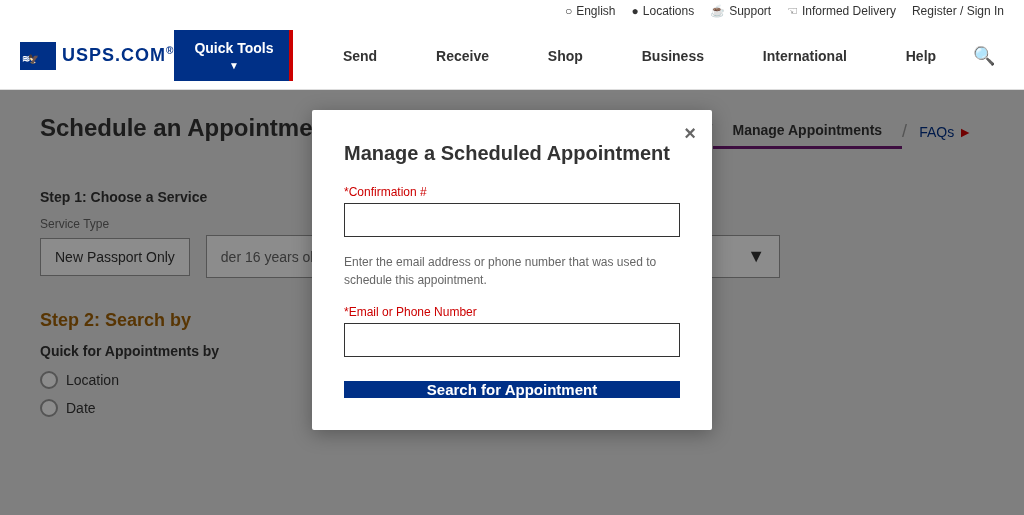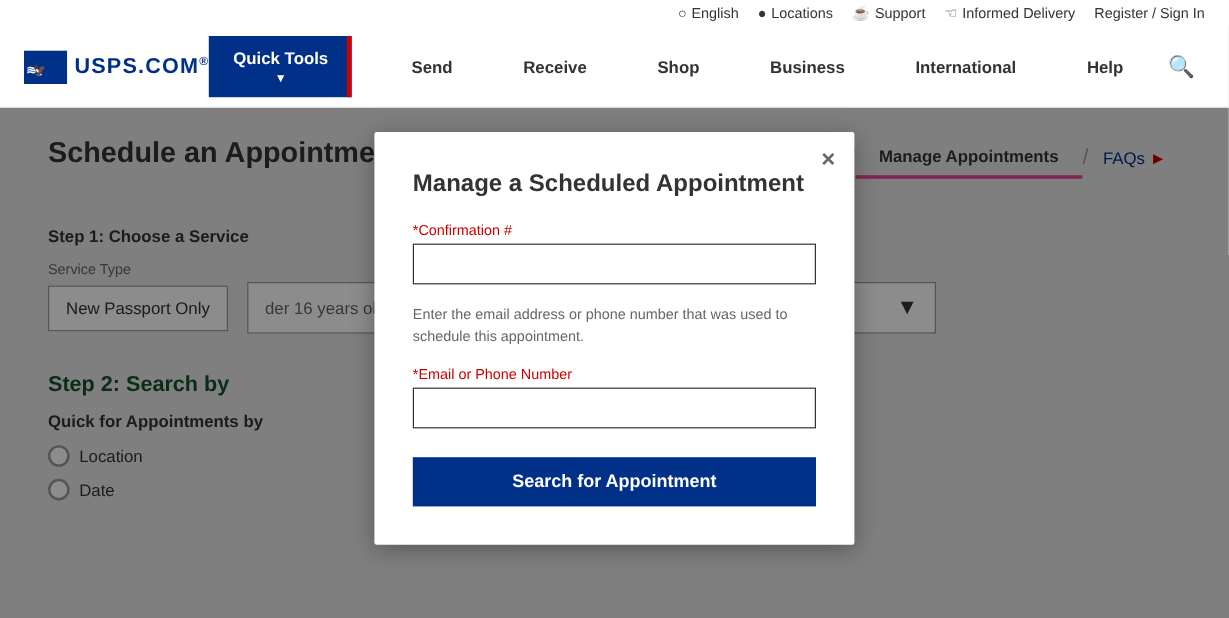--- a/index.html
+++ b/index.html
@@ -15,47 +15,47 @@
     .nav-items { display: flex; align-items: center; flex: 1; justify-content: space-around; margin-left: 20px; }
     .nav-item { font-size: 14px; font-weight: bold; color: #333; cursor: pointer; padding: 10px 12px; }
     .search-icon-btn { margin-left: auto; cursor: pointer; font-size: 18px; color: #333; background: none; border: none; padding: 8px; }
 
     
     .page-bg { background: #e8e8e8; min-height: 450px; padding: 24px 40px; position: relative; }
 
     
     .page-tabs { display: flex; align-items: center; gap: 0; margin-bottom: 24px; justify-content: flex-end; }
     .page-tab { font-size: 14px; color: #333; padding: 8px 20px; cursor: pointer; border-bottom: 3px solid transparent; }
-    .page-tab.active { font-weight: bold; border-bottom: 3px solid #ec4899; color: #333; }
+    .page-tab.active { font-weight: bold; border-bottom: 3px solid #701a75; color: #333; }
     .page-tab-sep { color: #999; font-size: 18px; }
     .page-tab-faq { display: flex; align-items: center; gap: 4px; font-size: 14px; color: #003087; cursor: pointer; padding: 8px 12px; }
     .page-tab-faq .arrow { color: #c00; }
 
     
     .page-content { position: relative; }
     .page-title { font-size: 24px; font-weight: bold; color: #333; margin-bottom: 24px; }
     .step-title { font-size: 14px; font-weight: bold; color: #333; margin-bottom: 12px; }
     .service-type-label { font-size: 12px; color: #666; margin-bottom: 4px; }
     .service-select { display: flex; align-items: center; justify-content: space-between; background: #fff; border: 1px solid #999; padding: 10px 14px; max-width: 340px; cursor: pointer; }
     .service-select-text { font-size: 14px; color: #333; }
 
-    .step2-title { font-size: 18px; font-weight: bold; color: #14532d; margin-top: 32px; margin-bottom: 12px; }
+    .step2-title { font-size: 18px; font-weight: bold; color: #a16207; margin-top: 32px; margin-bottom: 12px; }
     .search-by-label { font-size: 14px; font-weight: bold; color: #333; margin-bottom: 12px; }
     .radio-item { display: flex; align-items: center; gap: 8px; margin-bottom: 10px; }
     .radio-circle { width: 18px; height: 18px; border-radius: 50%; border: 2px solid #999; background: #fff; display: inline-block; }
 
     
     .modal-overlay { position: absolute; top: 0; left: 0; right: 0; bottom: 0; background: rgba(0,0,0,0.45); display: flex; justify-content: center; align-items: flex-start; padding-top: 20px; z-index: 100; }
     .modal { background: #fff; border-radius: 2px; width: 400px; padding: 32px; position: relative; box-shadow: 0 4px 20px rgba(0,0,0,0.3); }
     .modal-close { position: absolute; top: 12px; right: 16px; font-size: 20px; color: #666; cursor: pointer; background: none; border: none; font-weight: bold; }
     .modal-title { font-size: 20px; font-weight: bold; color: #333; margin-bottom: 20px; }
     .modal-field-label { font-size: 12px; color: #c00; margin-bottom: 4px; }
     .modal-input { width: 100%; border: 1px solid #333; padding: 8px 10px; font-size: 14px; outline: none; margin-bottom: 16px; }
     .modal-help-text { font-size: 12px; color: #666; margin-bottom: 16px; line-height: 1.5; }
-    .modal-search-btn { width: 100%; background: #003087; color: #fff; border: none; padding: 12px; font-size: 15px; font-weight: bold; cursor: pointer; margin-top: 8px; }
+    .modal-search-btn { width: 100%; background: #003087; color: #fff; border: none; font-size: 15px; font-weight: bold; cursor: pointer; margin-top: 8px; }
 
     
     .usps-logo { display: flex; align-items: center; gap: 6px; }
     .eagle-svg { width: 36px; height: 28px; }
   </style>
 </head>
 <body>
 
 <header class="header">
   <div class="header-top">

